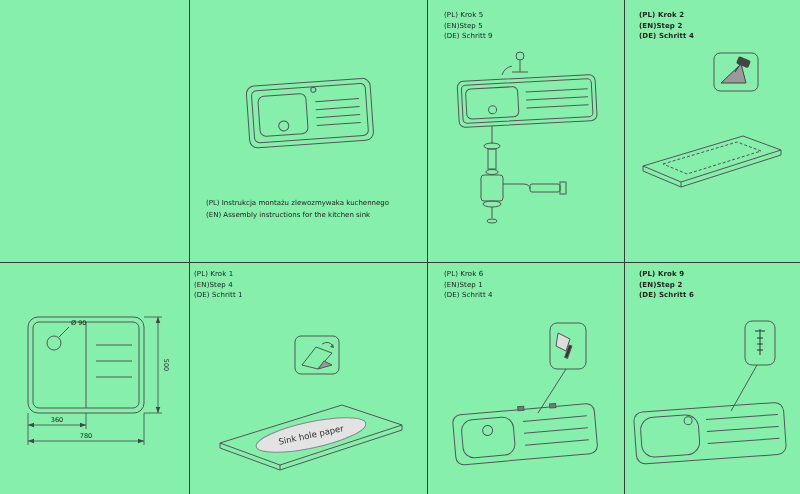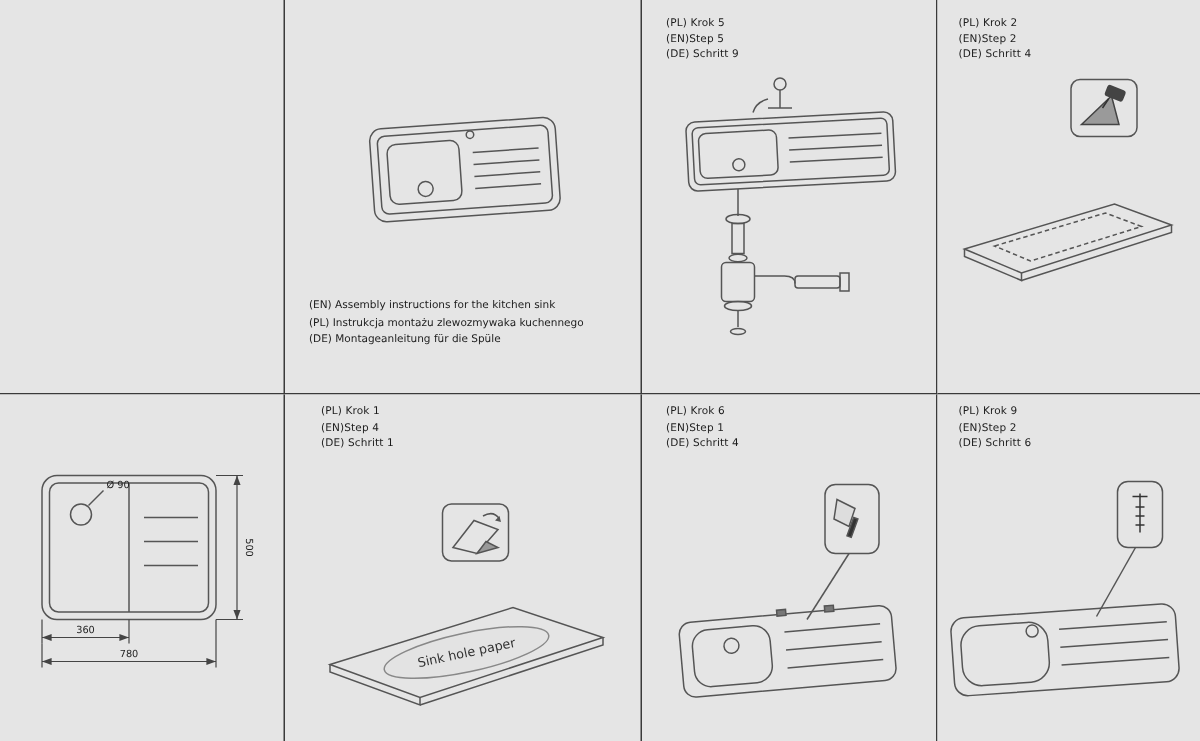--- a/index.html
+++ b/index.html
@@ -6,22 +6,22 @@
   html,body { background:#ffffff; }
   .sheet {
     position:relative; width:800px; height:494px; background:#ffffff;
     font-family:"DejaVu Sans", sans-serif; color:#222; overflow:hidden;
   }
   .grid {
     display:grid; width:800px; height:494px;
     grid-template-columns:190px 238px 197px 175px;
     grid-template-rows:263px 231px;
   }
-  .cell { position:relative; border-right:1px solid #3a3a3a; border-bottom:1px solid #3a3a3a; background:#e5e5e5; }
-  .cell.last-col { border-right:none; }
+  .cell { position:relative; border-right:1px solid #3a3a3a; border-bottom:1px solid #3a3a3a; background:#86efac; }
+  .cell.last-col { border-right:none;font-weight:bold; }
   .cell.last-row { border-bottom:none; }
   .step-header { position:absolute; font-size:7px; line-height:1.5; color:#1c1c1c; letter-spacing:0.1px; }
   .title-block { position:absolute; left:16px; top:198px; font-size:7px; line-height:1.65; color:#1c1c1c; }
   .abs { position:absolute; }
   svg { display:block; }
   svg text { font-family:"DejaVu Sans", sans-serif; }
 </style>
 </head>
 <body>
 
@@ -38,23 +38,22 @@
           <rect x="23" y="23" width="48" height="40" rx="6"></rect>
           <circle cx="47" cy="54" r="5"></circle>
           <circle cx="79" cy="20" r="2.5"></circle>
           <line x1="80" y1="32" x2="124" y2="32"></line>
           <line x1="80" y1="40" x2="124" y2="40"></line>
           <line x1="80" y1="48" x2="124" y2="48"></line>
           <line x1="80" y1="56" x2="124" y2="56"></line>
         </g>
       </svg>
       <div class="title-block">
+        <div>(PL)  Instrukcja montażu zlewozmywaka kuchennego</div>
         <div>(EN) Assembly instructions for the kitchen sink</div>
-        <div>(PL)  Instrukcja montażu zlewozmywaka kuchennego</div>
-        <div>(DE) Montageanleitung  für die Spüle</div>
       </div>
     </div>
 
     <div class="cell">
       <div class="step-header" style="left:16px;top:10px">
         <div>(PL) Krok 5</div>
         <div>(EN)Step 5</div>
         <div>(DE) Schritt 9</div>
       </div>
       <svg class="abs" style="left:12px;top:48px" width="174" height="205" viewBox="0 0 174 205">
@@ -144,21 +143,21 @@
         <g font-size="6.5" fill="#222">
           <text x="59" y="20">Ø 90</text>
           <text x="45" y="117" text-anchor="middle">360</text>
           <text x="74" y="133" text-anchor="middle">780</text>
           <text x="152" y="60" transform="rotate(90 152 60)" text-anchor="middle">500</text>
         </g>
       </svg>
     </div>
 
     <div class="cell last-row">
-      <div class="step-header" style="left:24px;top:6px">
+      <div class="step-header" style="left:4px;top:6px">
         <div>(PL) Krok 1</div>
         <div>(EN)Step 4</div>
         <div>(DE) Schritt 1</div>
       </div>
       <svg class="abs" style="left:104px;top:72px" width="46" height="40" viewBox="0 0 46 40">
         <rect x="1" y="1" width="44" height="38" rx="6" stroke="#555" fill="none"></rect>
         <g stroke="#555" fill="none">
           <path d="M8 30 L22 12 L38 18 L24 34 Z"></path>
           <path d="M24 34 L30 26 L38 30 Z" fill="#999"></path>
           <path d="M28 9 q7 -4 11 2"></path>

